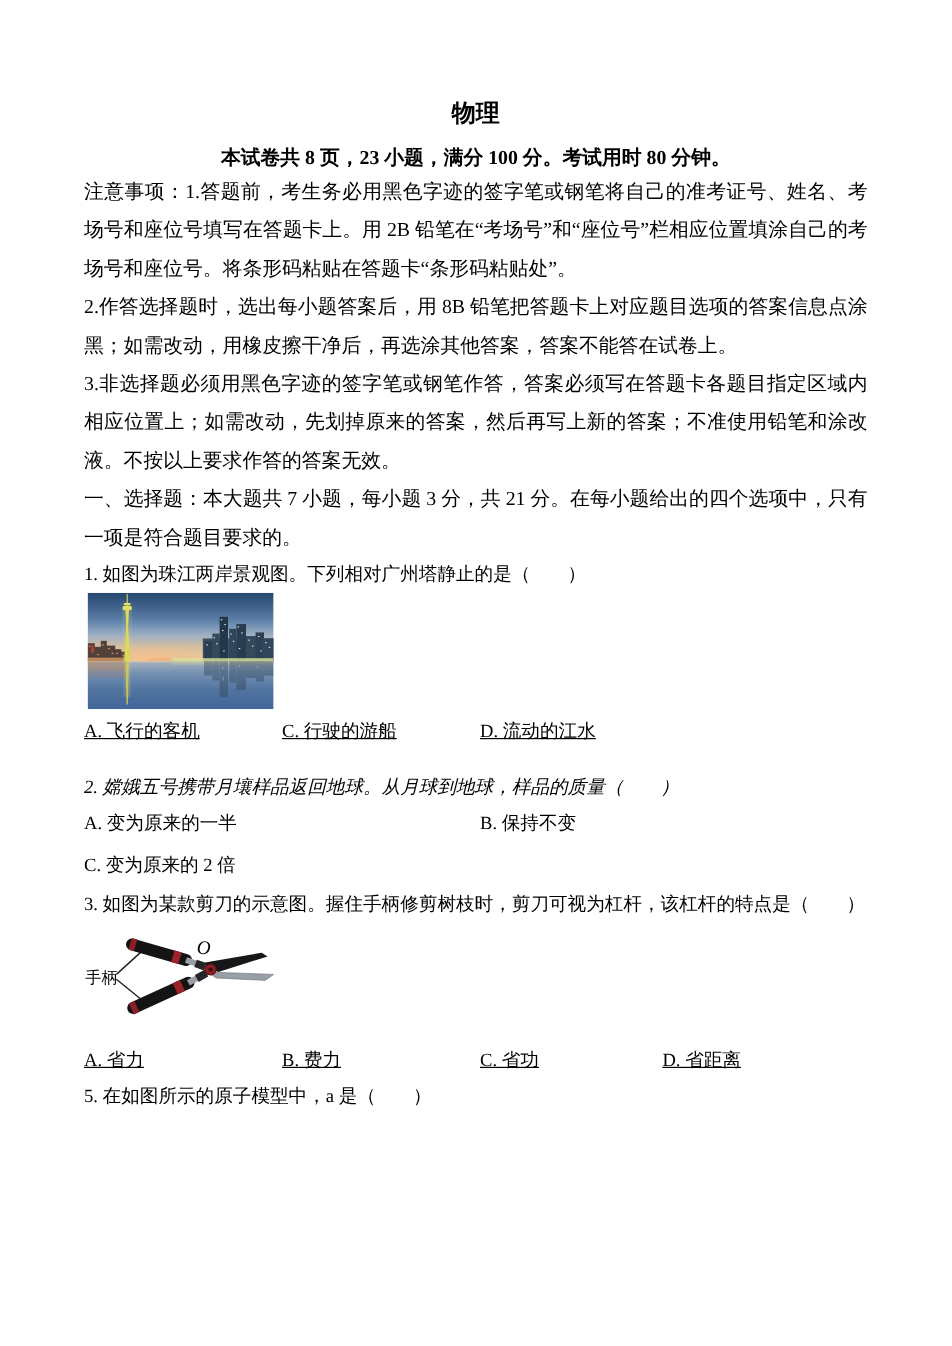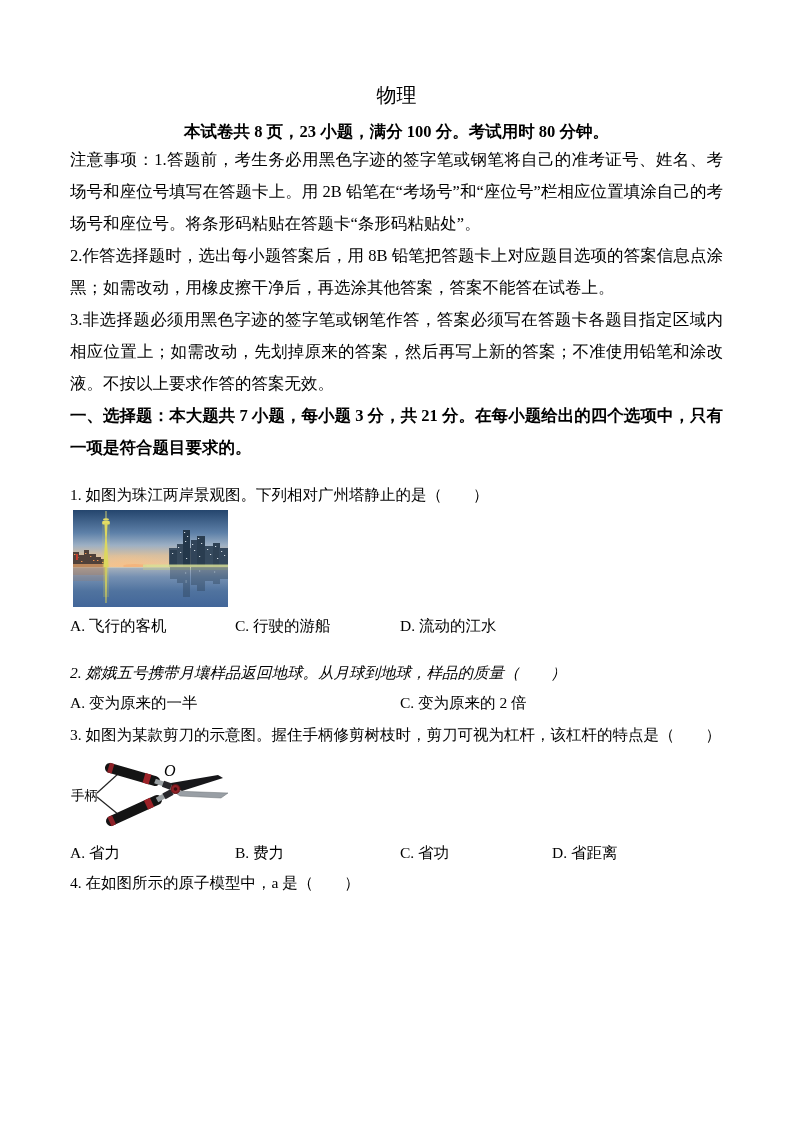--- a/index.html
+++ b/index.html
@@ -8,29 +8,29 @@
     width:793px;height:1122px;
     margin:0 auto;
     background:#ffffff;
     box-sizing:border-box;
     padding:72px 70px 0 70px;
     font-family:"Liberation Serif","DejaVu Serif",serif;
     color:#000;
     overflow:hidden;
   }
   .title{font-size:20px;font-weight:bold;text-align:center;line-height:26px;margin:0;}
-  .subject{font-size:20px;font-weight:normal;text-align:center;line-height:26px;margin:10px 0 0 0;}
+  .subject{font-size:20px;font-weight:bold;text-align:center;line-height:26px;margin:10px 0 0 0;}
   .meta{font-size:16.5px;font-weight:bold;text-align:center;line-height:24px;margin:12px 0 0 0;}
   .notice{font-size:16.5px;font-weight:normal;line-height:32px;text-align:justify;margin:0;}
-  .section-heading{font-size:16.5px;font-weight:bold;line-height:32px;text-align:justify;margin:0;}
+  .section-heading{font-size:16.5px;font-weight:normal;line-height:32px;text-align:justify;margin:0;}
   .stem{font-size:15.5px;line-height:22px;margin:0;}
-  .stem.mt4{margin-top:20px;} .stem.mt8{margin-top:8px;} .stem.mt9{margin-top:25px;font-style:italic;} .stem.mt10{margin-top:10px;}
-  .opts4{display:grid;grid-template-columns:165px 165px 152px auto;font-size:15.5px;line-height:22px;}
+  .stem.mt4{margin-top:4px;} .stem.mt8{margin-top:8px;} .stem.mt9{margin-top:25px;font-style:italic;} .stem.mt10{margin-top:10px;}
+  .opts4{display:grid;grid-template-columns:165px 165px 152px auto;font-size:15.5px;line-height:22px;text-decoration:underline;}
   .opts2{display:grid;grid-template-columns:330px auto;grid-row-gap:13px;font-size:15.5px;line-height:22px;}
-  .opts-mt8{margin-top:8px;} .opts-mt0{margin-top:4px;}
+  .opts-mt8{margin-top:8px;} .opts-mt0{margin-top:16px;}
   .photo{display:block;margin:4px 0 0 3px;}
   .scissors{display:block;margin:6px 0 0 0;}
   .figlabel{font-family:"Liberation Serif",serif;}
 </style>
 </head>
 <body>
 
 <div class="page">
 
   <div class="subject">物理</div>
@@ -160,20 +160,21 @@
 
   <div class="opts4 opts-mt8">
     <span>A. 飞行的客机</span>
     <span>C. 行驶的游船</span>
     <span>D. 流动的江水</span>
   </div>
 
   <p class="stem mt9">2. 嫦娥五号携带月壤样品返回地球。从月球到地球，样品的质量（　　）</p>
   <div class="opts2 opts-mt8">
     <span>A. 变为原来的一半</span>
+    <span>B. 保持不变</span>
     <span>C. 变为原来的 2 倍</span>
   </div>
 
   <p class="stem mt10">3. 如图为某款剪刀的示意图。握住手柄修剪树枝时，剪刀可视为杠杆，该杠杆的特点是（　　）</p>
 
   <svg class="scissors" width="240" height="86" viewBox="0 0 240 86">
 
     <line x1="27" y1="41" x2="49" y2="21" stroke="#222" stroke-width="1.2"></line>
     <line x1="27" y1="45" x2="49" y2="63" stroke="#222" stroke-width="1.2"></line>
 
@@ -203,15 +204,15 @@
     <text class="figlabel" x="1" y="48" font-size="13.5" fill="#000">手柄</text>
   </svg>
 
   <div class="opts4 opts-mt0">
     <span>A. 省力</span>
     <span>B. 费力</span>
     <span>C. 省功</span>
     <span>D. 省距离</span>
   </div>
 
-  <p class="stem mt8">4. 在如图所示的原子模型中，a 是（　　）</p>
+  <p class="stem mt8">5. 在如图所示的原子模型中，a 是（　　）</p>
 
 </div>
 
 </body></html>

